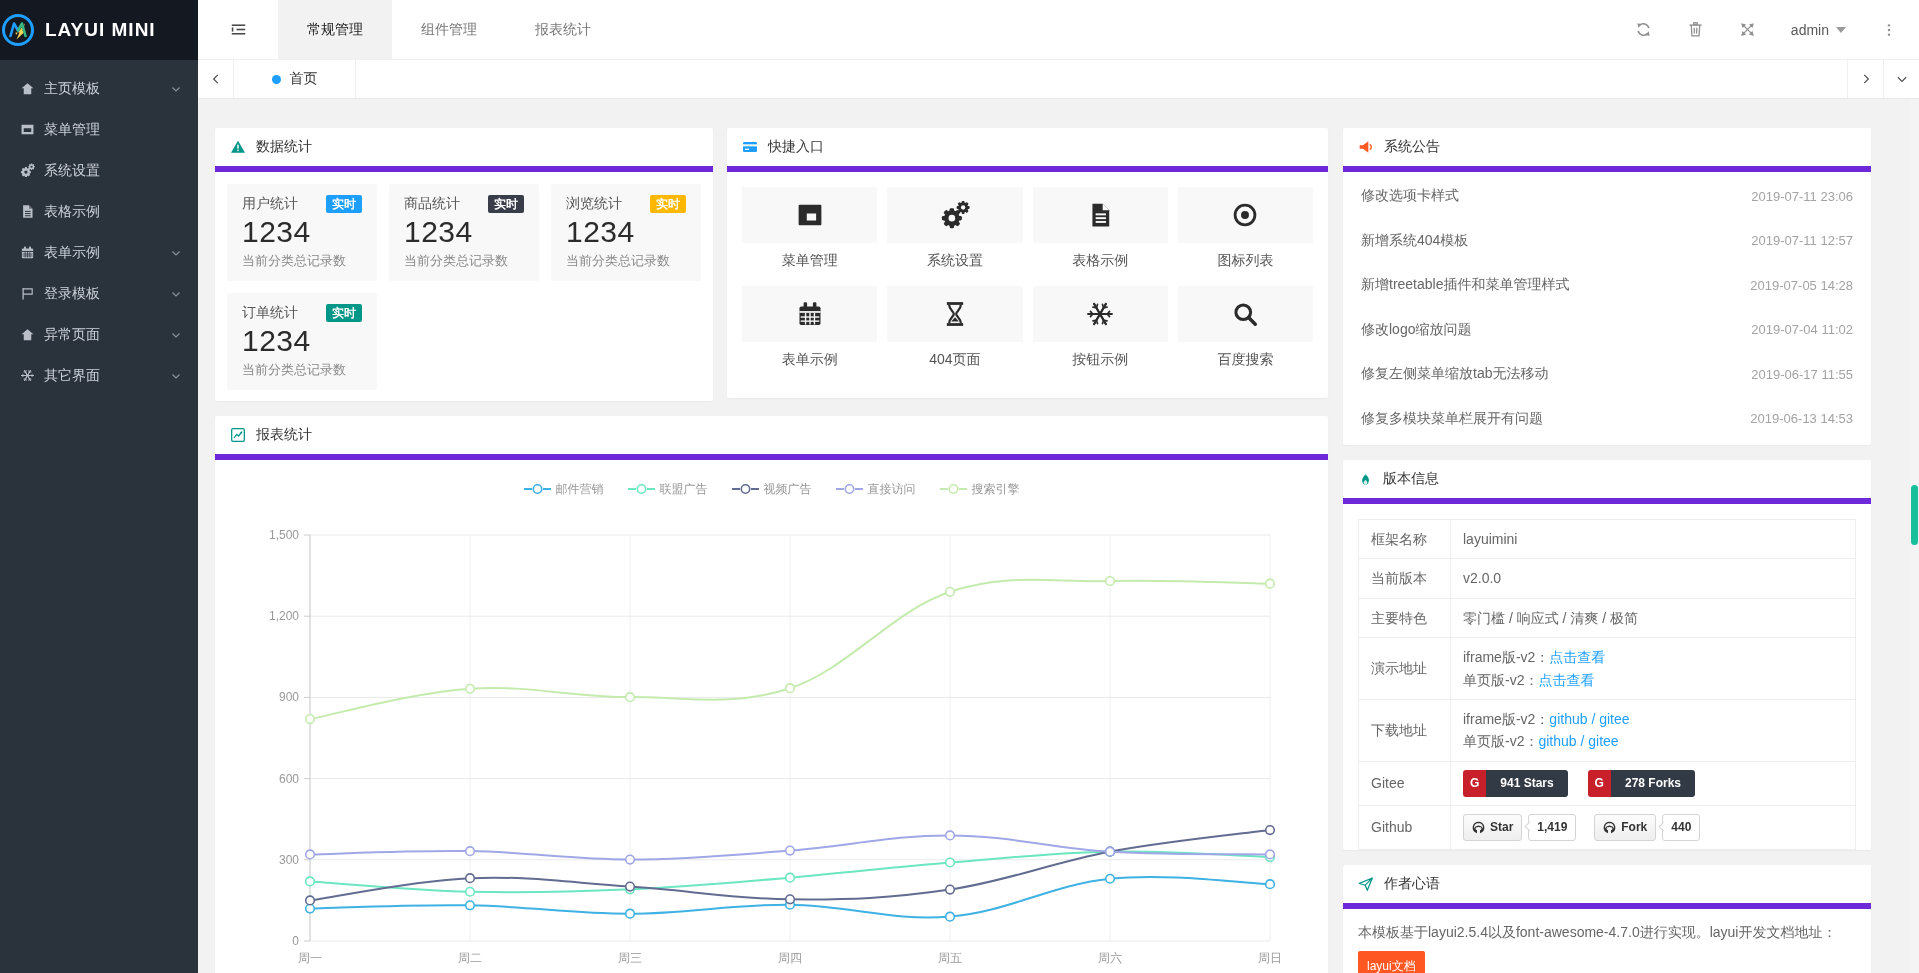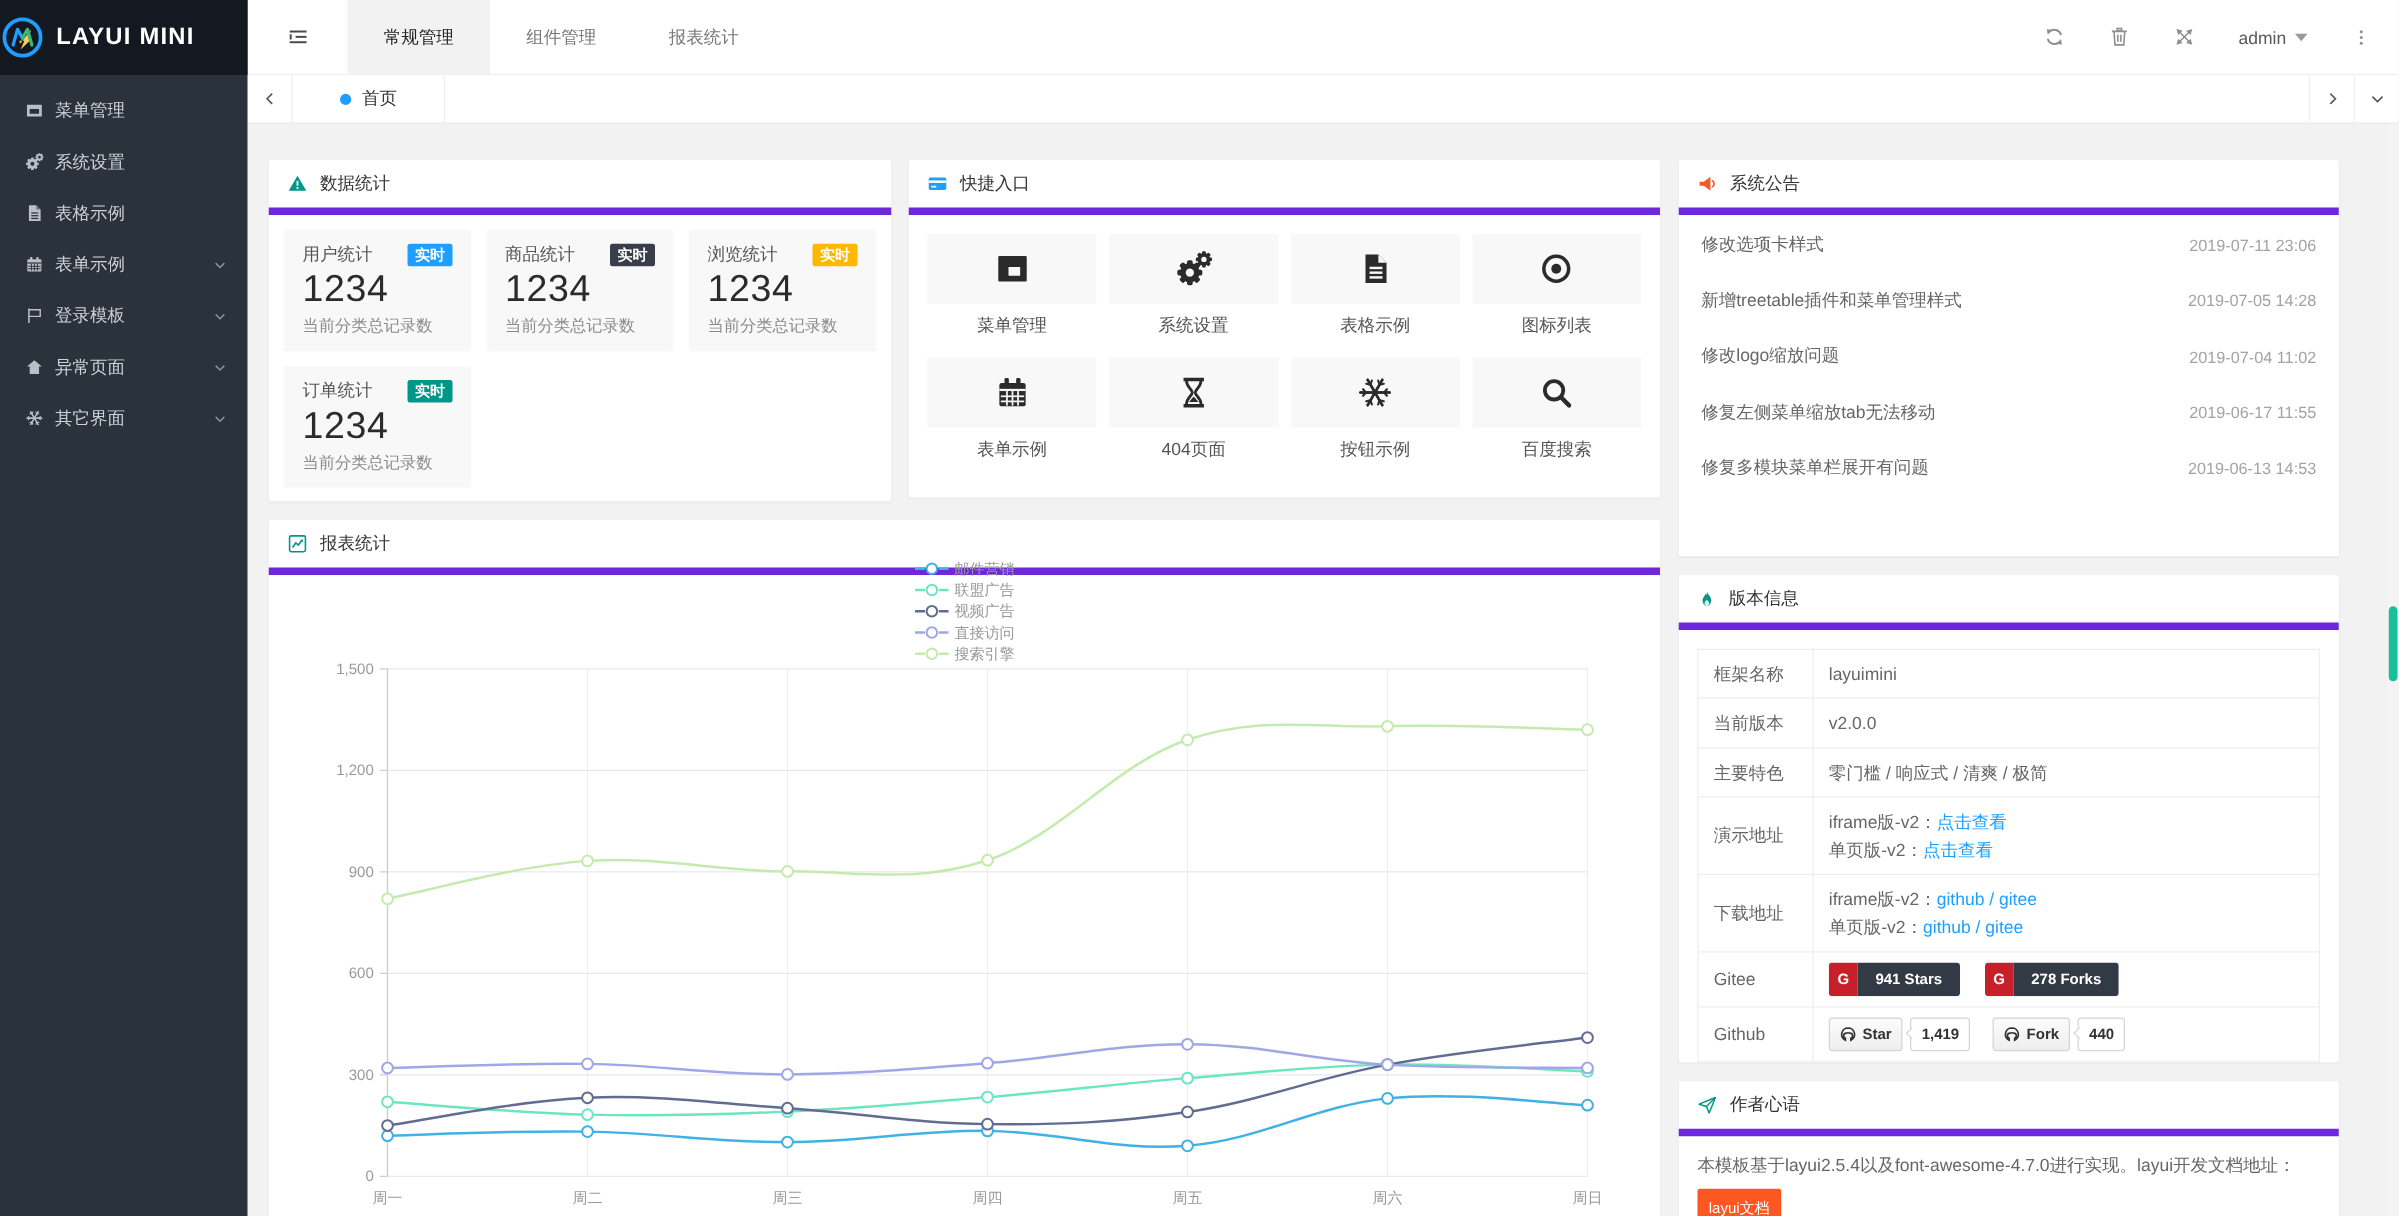--- a/index.html
+++ b/index.html
@@ -56,21 +56,21 @@
 
   
   .card-quick { flex:1; height:270px; }
   .quick-body { padding:15px 15px; display:grid; grid-template-columns:repeat(4,1fr); gap:16px 10px; }
   .q-item { text-align:center; cursor:pointer; }
   .q-icon { background:#f8f8f8; height:56px; display:flex; align-items:center; justify-content:center; color:#2b2b2b; }
   .q-label { margin-top:9px; font-size:14px; color:#555; }
 
   
   .card-report { margin-top:15px; height:600px; }
-  .legend { display:flex; justify-content:center; align-items:center; height:30px; margin-top:14px;flex-direction:column; }
+  .legend { display:flex; justify-content:center; align-items:center; gap:24px; height:30px; margin-top:14px; }
   .lg-item { display:flex; align-items:center; gap:5px; font-size:12px; color:#999; cursor:pointer; }
   .chart-wrap { padding:0 16px; }
 
   
   .card-announce { height:317px; }
   .an-body { padding:2px 0; }
   .an-row { height:44.5px; display:flex; align-items:center; justify-content:space-between; padding:0 18px; cursor:pointer; }
   .an-text { font-size:14px; color:#666; }
   .an-date { font-size:13px; color:#a3a3a3; }
 
@@ -107,20 +107,33 @@
         <circle cx="18" cy="18" r="14.5" fill="none" stroke="#1E9FFF" stroke-width="3"></circle>
         <polygon points="16,23 25,11.5 22.5,19 25.5,19 16.5,27.5 19.5,20.5 15.5,20.5" fill="#f6d354"></polygon>
         <path d="M10.5,24 L14,11.5 L18,18.5" fill="none" stroke="#1E9FFF" stroke-width="2.6" stroke-linecap="round" stroke-linejoin="round"></path>
         <path d="M18,18.5 L22,11.5 L25.5,24" fill="none" stroke="#38b781" stroke-width="2.6" stroke-linecap="round" stroke-linejoin="round"></path>
       </svg>
     </span>
     <span class="brand">LAYUI MINI</span>
   </div>
   <div class="menu">
 
+    <div class="menu-item">
+      <span class="mi-icon">
+        <svg width="15" height="15" viewBox="0 0 24 24">
+            <path d="M12,3.5 L2.5,11.5 H6 V21 H18 V11.5 H21.5 z" fill="currentColor"></path>
+          </svg>
+      </span>
+      <span>主页模板</span>
+      <span class="mi-caret">
+        <svg width="12" height="12" viewBox="0 0 24 24">
+            <polyline points="5,9 12,16 19,9" fill="none" stroke="currentColor" stroke-width="2.4"></polyline>
+          </svg>
+      </span>
+    </div>
 
     <div class="menu-item">
       <span class="mi-icon">
         <svg width="15" height="15" viewBox="0 0 24 24">
             <path fill-rule="evenodd" d="M2.5,4.5 H21.5 V19.5 H2.5 z M6,10 H18 V16 H6 z" fill="currentColor"></path>
           </svg>
       </span>
       <span>菜单管理</span>
     </div>
 
@@ -645,20 +658,24 @@
             </svg>
           </span>
           <span>系统公告</span>
         </div>
         <div class="an-body">
           <div class="an-row">
             <span class="an-text">修改选项卡样式</span>
             <span class="an-date">2019-07-11 23:06</span>
           </div>
           <div class="an-row">
+            <span class="an-text">新增系统404模板</span>
+            <span class="an-date">2019-07-11 12:57</span>
+          </div>
+          <div class="an-row">
             <span class="an-text">新增treetable插件和菜单管理样式</span>
             <span class="an-date">2019-07-05 14:28</span>
           </div>
           <div class="an-row">
             <span class="an-text">修改logo缩放问题</span>
             <span class="an-date">2019-07-04 11:02</span>
           </div>
           <div class="an-row">
             <span class="an-text">修复左侧菜单缩放tab无法移动</span>
             <span class="an-date">2019-06-17 11:55</span>

